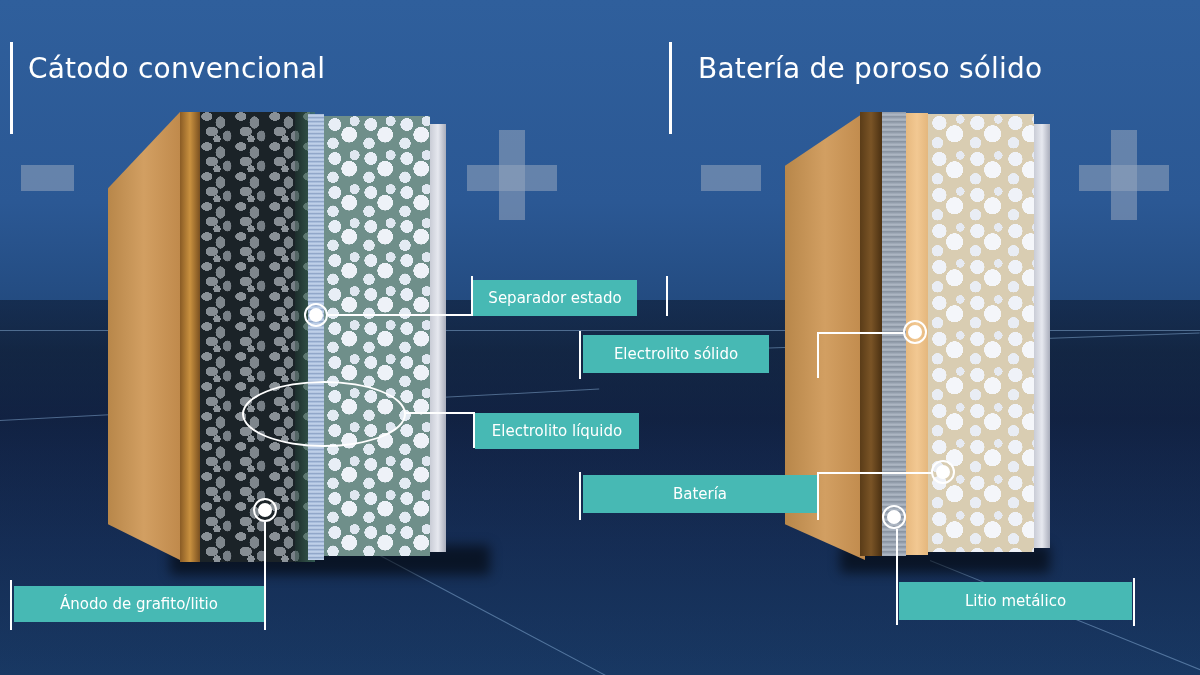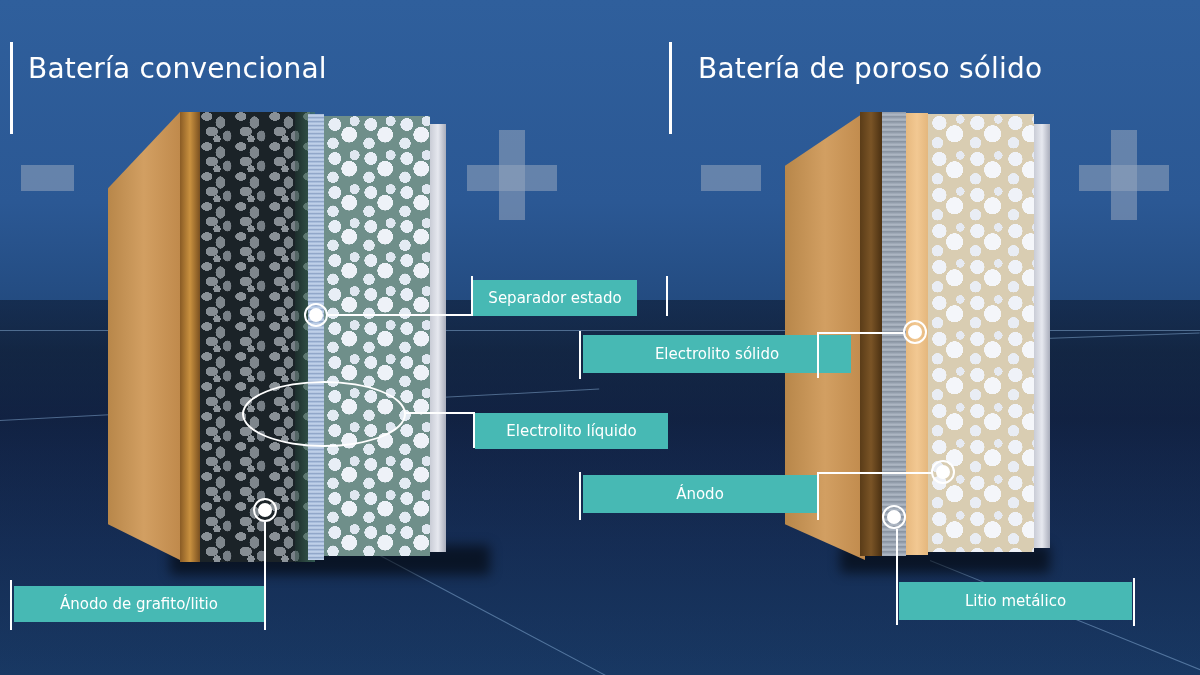--- a/index.html
+++ b/index.html
@@ -91,21 +91,21 @@
 <body>
 
 <div class="horizon"></div>
 <div class="floor-line" style="left:0;top:330px;width:1200px;"></div>
 <div class="floor-line" style="left:0;top:420px;width:600px;transform:rotate(-3deg);"></div>
 <div class="floor-line" style="left:380px;top:555px;width:360px;transform:rotate(28deg);"></div>
 <div class="floor-line" style="left:930px;top:560px;width:300px;transform:rotate(22deg);"></div>
 <div class="floor-line" style="left:700px;top:350px;width:500px;transform:rotate(-2deg);"></div>
 
 <div class="title-bar" style="left:10px;top:42px;height:92px;"></div>
-<div class="title" style="left:28px;top:52px;">Batería convencional</div>
+<div class="title" style="left:28px;top:52px;">Cátodo convencional</div>
 <div class="title-bar" style="left:669px;top:42px;height:92px;"></div>
 <div class="title" style="left:698px;top:52px;">Batería de poroso sólido</div>
 
 <div>
   <div class="sign" style="left:21px;top:165px;width:53px;height:26px;"></div>
 </div>
 <div>
   <div class="sign" style="left:467px;top:165px;width:90px;height:26px;"></div>
   <div class="sign" style="left:499px;top:130px;width:26px;height:90px;"></div>
 </div>
@@ -143,42 +143,42 @@
 <div class="wire" style="left:328px;top:314px;width:144px;height:2px;"></div>
 <div class="tick" style="left:471px;top:276px;height:40px;"></div>
 <div class="label" style="left:473px;top:280px;width:164px;">
   <span>Separador estado</span>
 </div>
 <div class="tick" style="left:666px;top:276px;height:40px;"></div>
 
 <div class="ellipse" style="left:242px;top:381px;width:164px;height:66px;"></div>
 <div class="wire" style="left:406px;top:412px;width:68px;height:2px;"></div>
 <div class="tick" style="left:473px;top:412px;height:36px;"></div>
-<div class="label" style="left:475px;top:413px;width:193px;">
+<div class="label" style="left:475px;top:413px;width:164px;">
   <span>Electrolito líquido</span>
 </div>
 
 <div class="dot" style="left:253px;top:498px;"></div>
 <div class="wire" style="left:264px;top:522px;width:2px;height:108px;"></div>
 <div class="tick" style="left:10px;top:580px;height:50px;"></div>
 <div class="label" style="left:14px;top:586px;width:250px;height:36px;">
   <span>Ánodo de grafito/litio</span>
 </div>
 
 <div class="tick" style="left:579px;top:331px;height:48px;"></div>
-<div class="label" style="left:583px;top:335px;width:268px;height:38px;">
+<div class="label" style="left:583px;top:335px;width:186px;height:38px;">
   <span>Electrolito sólido</span>
 </div>
 <div class="wire" style="left:817px;top:332px;width:2px;height:46px;"></div>
 <div class="wire" style="left:817px;top:332px;width:88px;height:2px;"></div>
 <div class="dot" style="left:903px;top:320px;"></div>
 
 <div class="tick" style="left:579px;top:472px;height:48px;"></div>
 <div class="label" style="left:583px;top:475px;width:234px;height:38px;">
-  <span>Ánodo</span>
+  <span>Batería</span>
 </div>
 <div class="wire" style="left:817px;top:472px;width:2px;height:48px;"></div>
 <div class="wire" style="left:817px;top:472px;width:116px;height:2px;"></div>
 <div class="dot" style="left:931px;top:460px;"></div>
 
 <div class="dot" style="left:882px;top:505px;"></div>
 <div class="wire" style="left:896px;top:529px;width:2px;height:96px;"></div>
 <div class="label" style="left:899px;top:582px;width:233px;height:38px;">
   <span>Litio metálico</span>
 </div>

